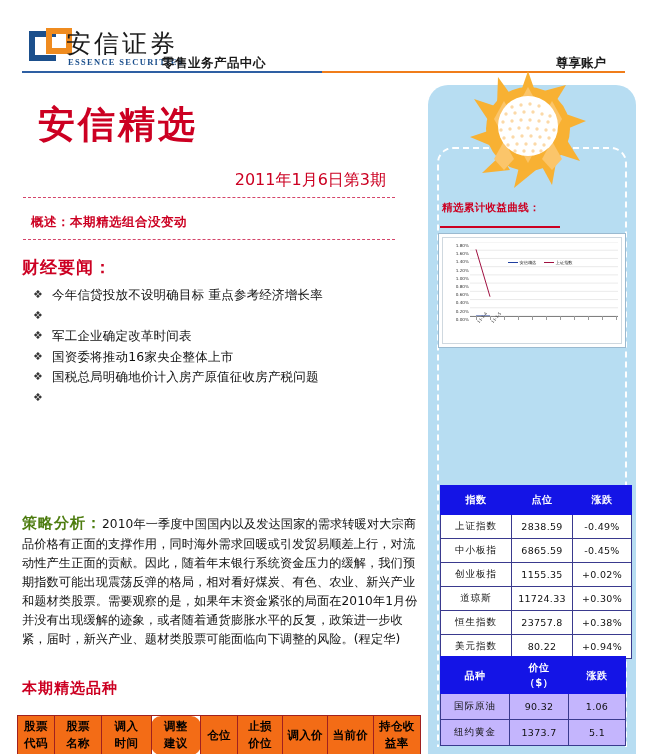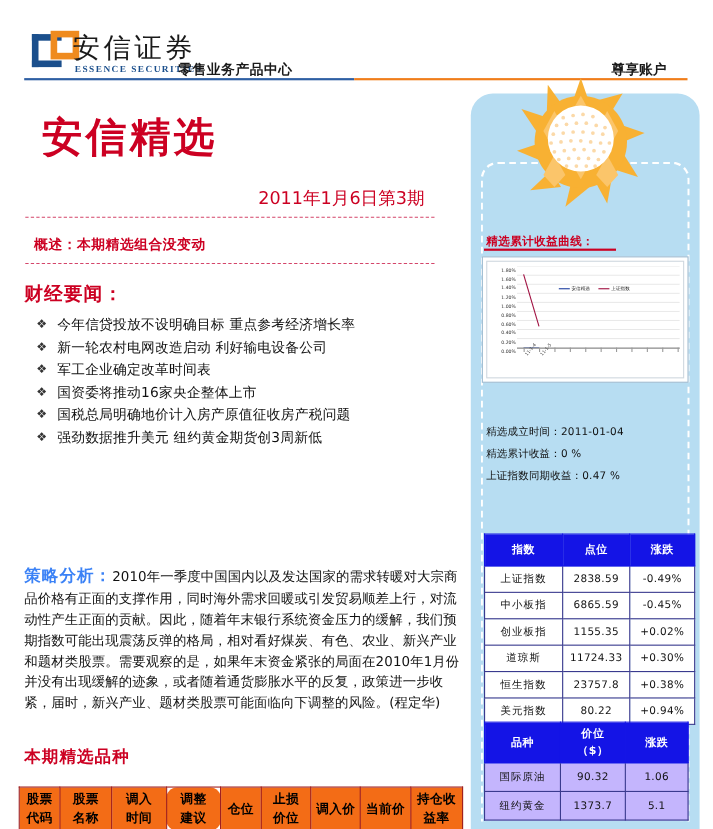--- a/index.html
+++ b/index.html
@@ -47,21 +47,21 @@
             color:#cc0022;letter-spacing:1px;
             font-family:"DejaVu Serif","Liberation Serif",serif;}
   .news-list{position:absolute;left:27px;top:207px;width:400px;margin:0;padding:0;
              list-style:none;}
   .news-list li{position:relative;padding-left:25px;height:20.5px;line-height:20.5px;
                 font-size:12.5px;color:#111;letter-spacing:0.2px;}
   .news-list li .bul{position:absolute;left:6px;top:0;line-height:20.5px;
                      font-size:11px;color:#333;}
 
   .strategy{position:absolute;left:22px;top:435px;width:400px;}
-  .strategy-lbl{font-size:15px;font-weight:bold;color:#3b82f6;letter-spacing:1px;
+  .strategy-lbl{font-size:15px;font-weight:bold;color:#4d7c0f;letter-spacing:1px;
                 font-family:Liberation Sans, sans-serif;}
   .strategy-body{font-size:12.2px;color:#111;line-height:14px;text-align:justify;
                  letter-spacing:0.1px;}
 
   .sec-picks{position:absolute;left:22px;top:601px;font-size:15px;font-weight:bold;
              color:#cc0022;letter-spacing:1px;
              font-family:"DejaVu Serif","Liberation Serif",serif;}
   .picks-table{position:absolute;left:17px;top:637px;width:404px;
                border-collapse:collapse;table-layout:fixed;padding-left:44px;}
   .picks-table th{border:1px solid #a02020;background:#f36c16;color:#000;
@@ -70,21 +70,21 @@
 
   
   .right{position:absolute;left:428px;top:85px;width:208px;height:669px;
          background:#b7ddf2;border-radius:20px 20px 0 0;}
   .right-inner{position:absolute;left:9px;top:62px;width:190px;height:600px;
                border:2px dashed #ffffff;border-bottom:none;
                border-radius:16px 16px 0 0;box-sizing:border-box;}
   .sun{position:absolute;left:40px;top:-16px;width:120px;height:120px;}
   .sun svg{display:block;}
 
-  .chart-hd{position:absolute;left:14px;top:128px;font-size:10.5px;font-weight:bold;
+  .chart-hd{position:absolute;left:14px;top:116px;font-size:10.5px;font-weight:bold;
             color:#cc0022;letter-spacing:0.4px;}
   .chart-hd-rule{position:absolute;left:12px;top:141px;width:120px;height:1.5px;
                  background:#cc0022;}
   .chart-box{position:absolute;left:10px;top:148px;width:186px;height:113px;
              background:#ffffff;border:1px solid #9bbad0;}
   .chart-inner{position:absolute;left:3px;top:3px;width:180px;height:107px;
                border:1px solid #cfd8df;background:#fff;box-sizing:border-box;}
   .yaxis{position:absolute;left:2px;top:4px;width:24px;height:74px;}
   .yaxis span{display:block;height:8.2px;line-height:8.2px;font-size:4.2px;
               color:#333;text-align:right;}
@@ -143,25 +143,25 @@
   <div class="left">
     <div class="main-title">安信精选</div>
     <div class="issue">2011年1月6日第3期</div>
     <div class="dash1"></div>
     <div class="summary">概述：本期精选组合没变动</div>
     <div class="dash2"></div>
 
     <div class="sec-news">财经要闻：</div>
     <ul class="news-list">
         <li><span class="bul">❖</span><span>今年信贷投放不设明确目标  重点参考经济增长率</span></li>
-        <li><span class="bul">❖</span><span>新一轮农村电网改造启动  利好输电设备公司</span></li>
+        <li><span class="bul">❖</span></li>
         <li><span class="bul">❖</span><span>军工企业确定改革时间表</span></li>
         <li><span class="bul">❖</span><span>国资委将推动16家央企整体上市</span></li>
         <li><span class="bul">❖</span><span>国税总局明确地价计入房产原值征收房产税问题</span></li>
-        <li><span class="bul">❖</span><span>强劲数据推升美元 纽约黄金期货创3周新低</span></li>
+        <li><span class="bul">❖</span></li>
       </ul>
 
     <div class="strategy">
       <span class="strategy-lbl">策略分析：</span><span class="strategy-body">2010年一季度中国国内以及发达国家的需求转暖对大宗商品价格有正面的支撑作用，同时海外需求回暖或引发贸易顺差上行，对流动性产生正面的贡献。因此，随着年末银行系统资金压力的缓解，我们预期指数可能出现震荡反弹的格局，相对看好煤炭、有色、农业、新兴产业和题材类股票。需要观察的是，如果年末资金紧张的局面在2010年1月份并没有出现缓解的迹象，或者随着通货膨胀水平的反复，政策进一步收紧，届时，新兴产业、题材类股票可能面临向下调整的风险。(程定华)</span>
     </div>
 
     <div class="sec-picks">本期精选品种</div>
     <table class="picks-table">
       <thead>
           <tr>
@@ -302,25 +302,20 @@
             <i style="left: 132px;"></i>
             <i style="left: 146px;"></i>
           </div>
         <div class="xlabels">
             <span style="left: 9px; top: 0px;">11-1-4</span>
             <span style="left: 23px; top: 0px;">11-1-5</span>
           </div>
       </div>
     </div>
 
-    <div class="meta">
-        <div>精选成立时间：2011-01-04</div>
-        <div>精选累计收益：0 %</div>
-        <div>上证指数同期收益：0.47 %</div>
-      </div>
 
     <table class="idx-table">
       <thead>
           <tr>
             <th style="width: 68px;">指数</th>
             <th style="width: 58px;">点位</th>
             <th style="width: 56px;">涨跌</th>
           </tr>
         </thead>
       <tbody>

